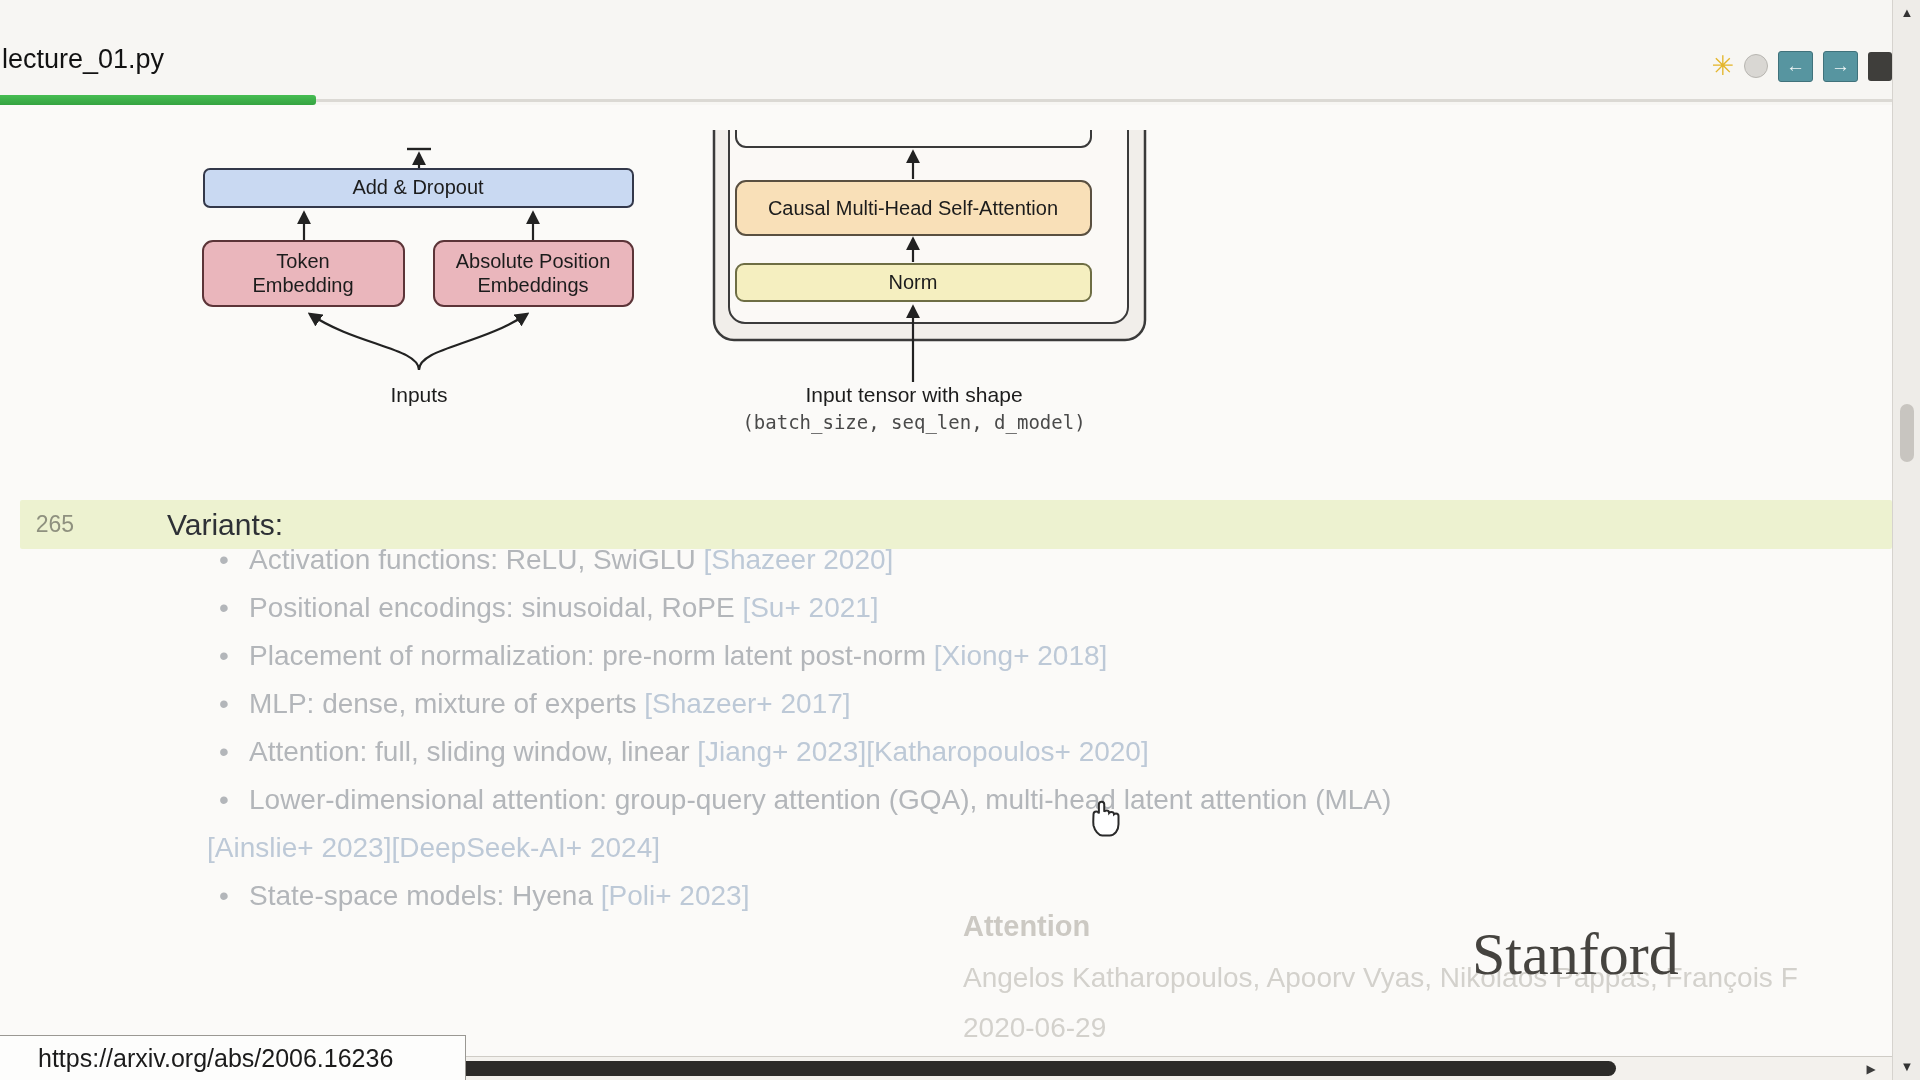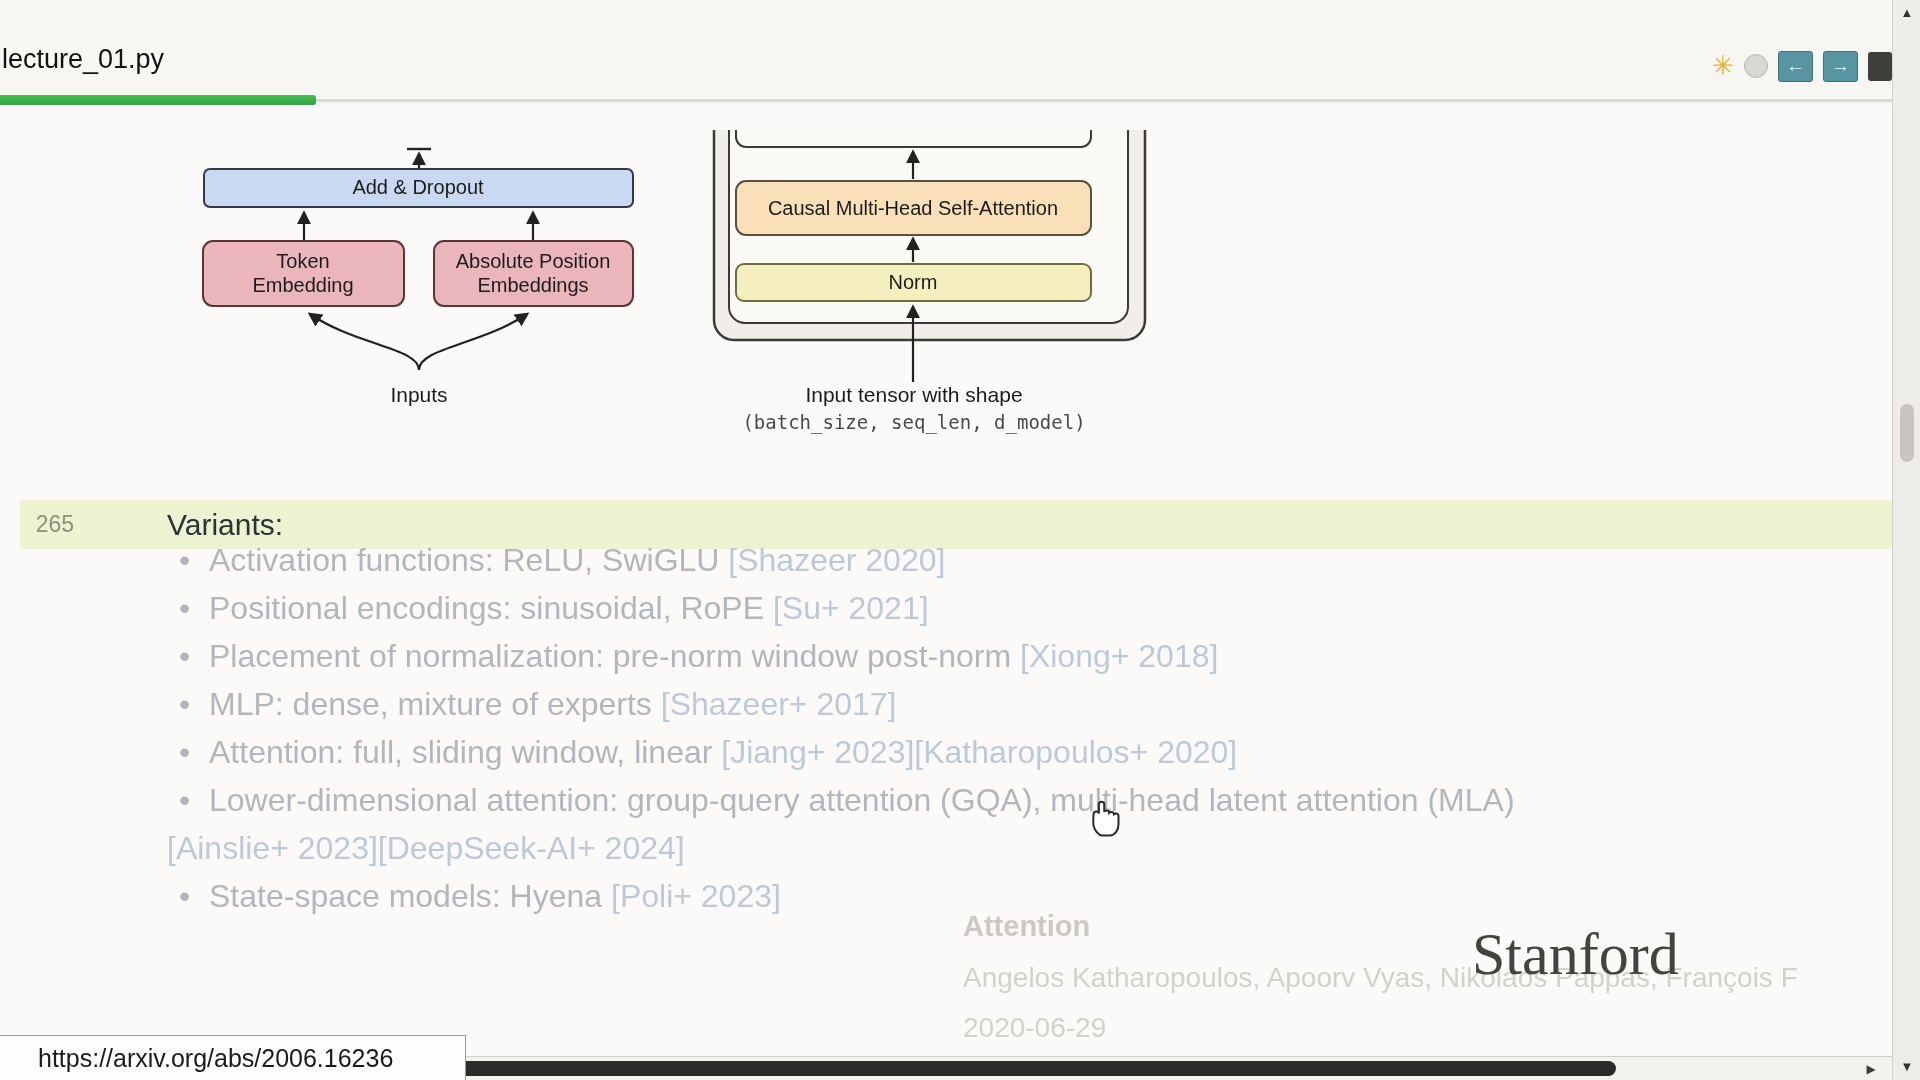--- a/index.html
+++ b/index.html
@@ -29,21 +29,21 @@
   svg .mono{font-family:"DejaVu Sans Mono", monospace; fill:#4a4a4a;}
 
   
   #line-highlight{left:20px; top:500px; width:1872px; height:49px; background:#edf2d0; border-radius:2px;}
   #line-number{left:26px; top:500px; width:48px; height:49px; line-height:49px; text-align:right;
                font-size:23px; color:#8f917f;}
   #heading{left:167px; top:500px; height:49px; line-height:49px; font-size:30px; color:#2e3136;}
 
   
   #bullet-list{left:167px; top:536px; width:1680px;}
-  .bullet-row{line-height:48px; font-size:32px; color:#b3b6ba; white-space:nowrap;}
+  .bullet-row{line-height:48px; font-size:28px; color:#b3b6ba; white-space:nowrap;margin-left:40px;}
   .dot{display:inline-block; width:42px; text-indent:12px;}
   .refs{color:#bdc9d7;}
   .refs.wrapline{display:block; white-space:nowrap;}
 
   
   #paper-preview{left:963px; top:858px; width:929px; height:222px; overflow:hidden;
                  background:rgba(251,250,248,0.55);}
   #paper-preview .pline{position:absolute; left:0; white-space:nowrap;}
   .ptitle{font-size:29px; font-weight:bold; color:#ccc9c3;}
   .pmeta{font-size:28px; color:#d3d1cc;}
@@ -134,21 +134,21 @@
     <text x="214" y="299" font-size="19" text-anchor="middle" class="mono">(batch_size, seq_len, d_model)</text>
   </svg>
 
   <div id="line-highlight" class="abs"></div>
   <div id="line-number" class="abs">265</div>
   <div id="heading" class="abs">Variants:</div>
 
   <div id="bullet-list" class="abs">
       <div class="bullet-row"><span class="dot">•</span><span>Activation functions: ReLU, SwiGLU </span><span class="refs">[Shazeer 2020]</span></div>
       <div class="bullet-row"><span class="dot">•</span><span>Positional encodings: sinusoidal, RoPE </span><span class="refs">[Su+ 2021]</span></div>
-      <div class="bullet-row"><span class="dot">•</span><span>Placement of normalization: pre-norm window post-norm </span><span class="refs">[Xiong+ 2018]</span></div>
+      <div class="bullet-row"><span class="dot">•</span><span>Placement of normalization: pre-norm latent post-norm </span><span class="refs">[Xiong+ 2018]</span></div>
       <div class="bullet-row"><span class="dot">•</span><span>MLP: dense, mixture of experts </span><span class="refs">[Shazeer+ 2017]</span></div>
       <div class="bullet-row"><span class="dot">•</span><span>Attention: full, sliding window, linear </span><span class="refs">[Jiang+ 2023][Katharopoulos+ 2020]</span></div>
       <div class="bullet-row"><span class="dot">•</span><span>Lower-dimensional attention: group-query attention (GQA), multi-head latent attention (MLA) </span><span class="refs wrapline">[Ainslie+ 2023][DeepSeek-AI+ 2024]</span></div>
       <div class="bullet-row"><span class="dot">•</span><span>State-space models: Hyena </span><span class="refs">[Poli+ 2023]</span></div>
     </div>
 
   <div id="paper-preview" class="abs">
     <div class="pline ptitle" style="top:52px;">Attention</div>
     <div class="pline pmeta" style="top:104px;">Angelos Katharopoulos, Apoorv Vyas, Nikolaos Pappas, François F</div>
     <div class="pline pmeta" style="top:154px;">2020-06-29</div>

